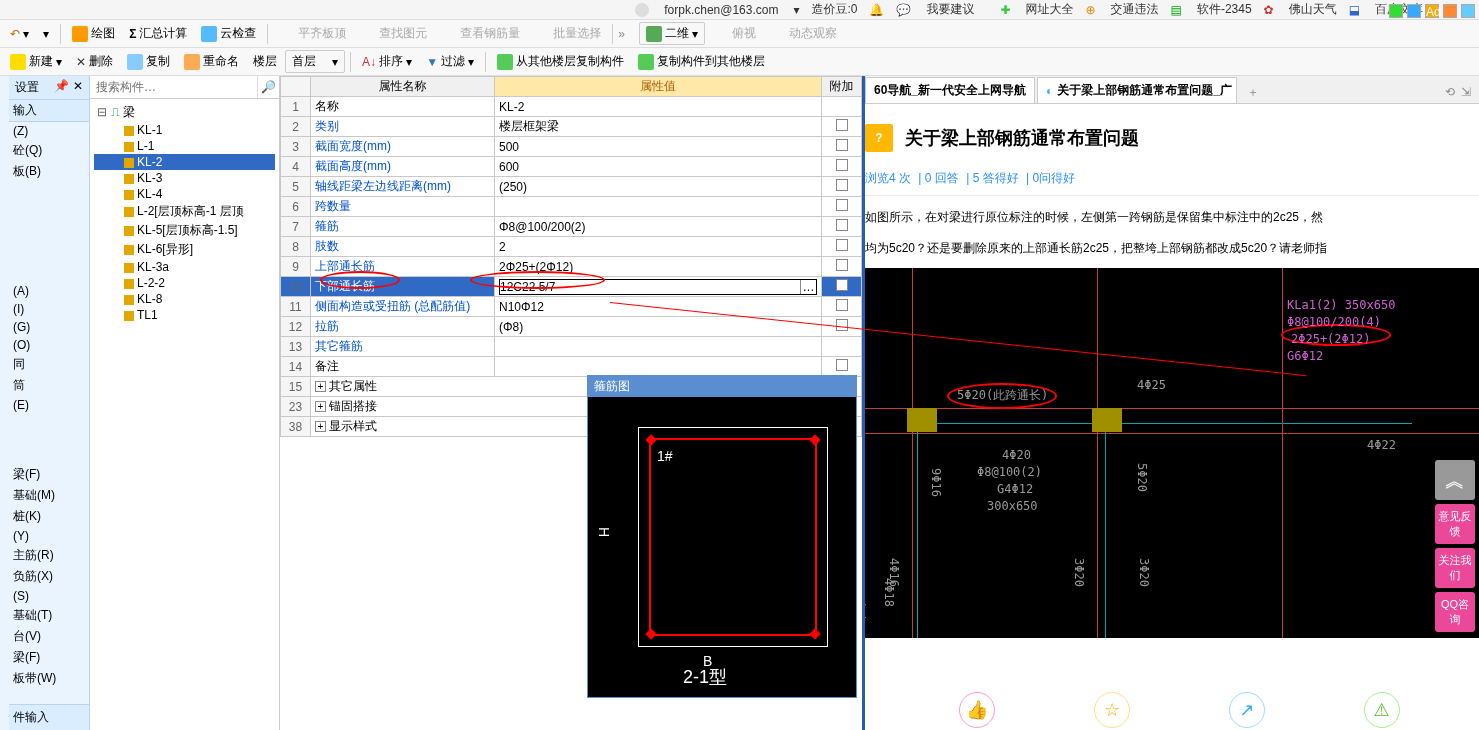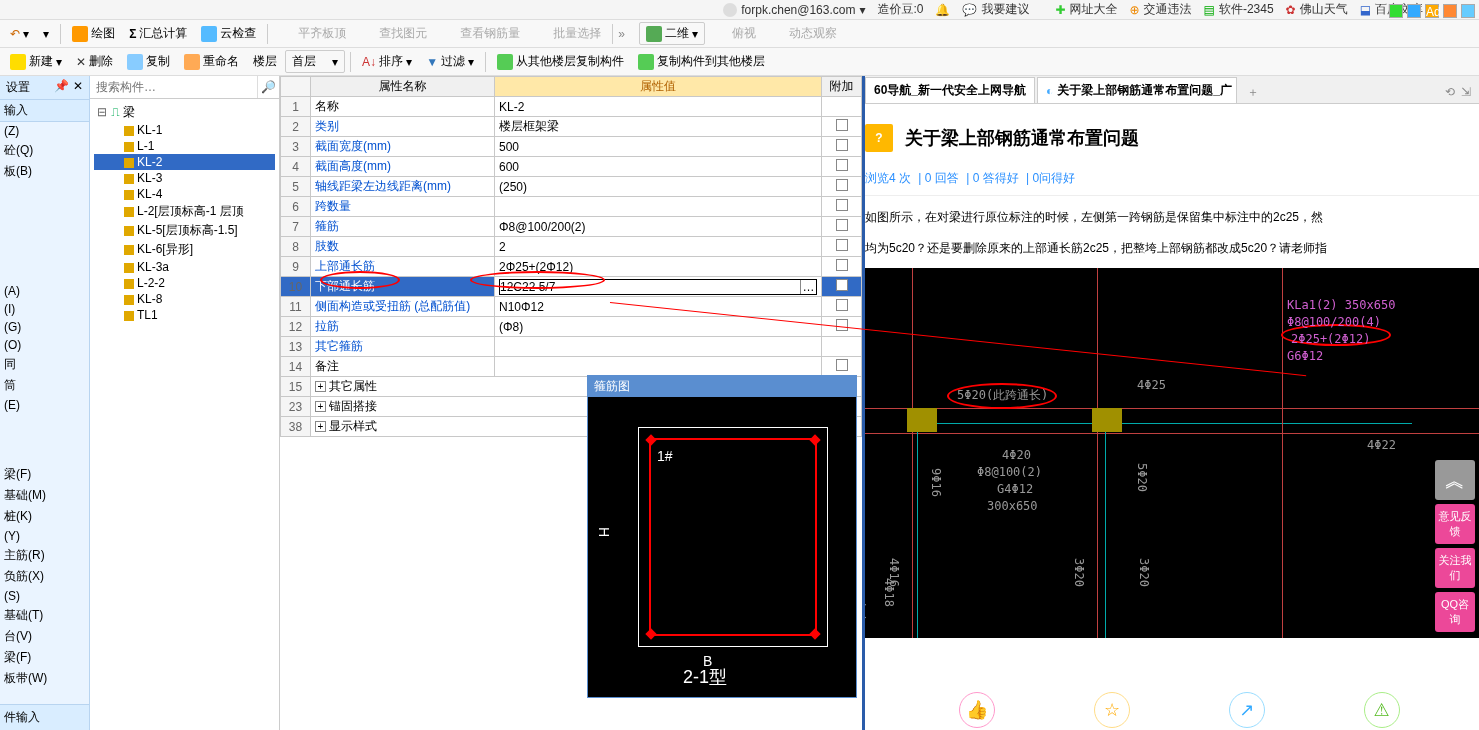--- a/index.html
+++ b/index.html
@@ -1,31 +1,31 @@
 <!DOCTYPE html>
 <html><head>
 <meta charset="utf-8">
 <style>
 * { margin: 0; padding: 0; box-sizing: border-box; font-family: "Microsoft YaHei", SimSun, sans-serif; font-size: 12px; }
 body { width: 1479px; height: 730px; overflow: hidden; background: #fff; display: flex; flex-direction: column; position: relative; }
 
 .top-bar { height: 20px; display: flex; align-items: center; padding: 0 4px; background: #f5f5f5; border-bottom: 1px solid #ddd; }
 .top-bar .spacer { flex: 1; }
-.top-bar .item { display: flex; align-items: center; gap: 4px; margin-right: 12px; color: #333; cursor: pointer; }
+.top-bar .item { display: flex; align-items: center; gap: 15px; margin-right: 12px; color: #333; cursor: pointer; }
 .top-bar .icon { width: 14px; height: 14px; display: inline-block; }
 
 .toolbar-row { height: 28px; display: flex; align-items: center; padding: 2px 4px; background: #f8f8f8; border-bottom: 1px solid #ddd; gap: 2px; }
 .toolbar-btn { display: flex; align-items: center; gap: 3px; padding: 2px 6px; cursor: pointer; border-radius: 2px; }
 .toolbar-btn .ico { width: 16px; height: 16px; display: inline-block; border-radius: 2px; }
 .toolbar-sep { width: 1px; height: 20px; background: #ccc; margin: 0 3px; }
 .disabled { color: #aaa; }
 
 .main-area { flex: 1; display: flex; position: relative; }
 
-.left-rail { width: 90px; background: #eaf4ff; border-right: 1px solid #b8d4f0; display: flex; flex-direction: column; }
+.left-rail { width: 90px; background: #eaf4ff; border-right: 1px solid #b8d4f0; display: flex; flex-direction: column; padding-left: 9px; }
 .left-rail-header { padding: 3px 6px; background: #d9edff; border-bottom: 1px solid #b8d4f0; display: flex; justify-content: space-between; }
 .left-rail-list { flex: 1; overflow: auto; }
 .left-rail-item { padding: 2px 4px; cursor: pointer; white-space: nowrap; }
 .left-rail-bottom { padding: 4px; border-top: 1px solid #b8d4f0; }
 
 .tree-panel { width: 190px; border-right: 1px solid #ccc; display: flex; flex-direction: column; }
 .tree-search { display: flex; border-bottom: 1px solid #ccc; }
 .tree-search input { flex: 1; border: none; padding: 4px 6px; outline: none; }
 .tree-search button { width: 24px; border: none; background: #fff; cursor: pointer; border-left: 1px solid #ddd; }
 .tree-body { flex: 1; overflow: auto; padding: 4px; }
@@ -415,21 +415,21 @@
         <span>⟲</span>
         <span>⇲</span>
       </div>
     </div>
     <div class="page-content">
       <div class="q-header">
         <div class="q-icon">?</div>
         <div class="q-title">关于梁上部钢筋通常布置问题</div>
       </div>
       <div class="q-stats">
-        <span>浏览4 次</span> | <span>0 回答</span> | <span>0 答得好</span> | <span>0问得好</span>
+        <span>浏览4 次</span> | <span>0 回答</span> | <span>5 答得好</span> | <span>0问得好</span>
       </div>
       <div class="q-body">如图所示，在对梁进行原位标注的时候，左侧第一跨钢筋是保留集中标注中的2c25，然</div>
       <div class="q-body">均为5c20？还是要删除原来的上部通长筋2c25，把整垮上部钢筋都改成5c20？请老师指</div>
 
       <div class="cad-view" id="cad-view">
 
         <div class="cad-line-h" style="left:0;top:140px;width:100%"></div>
         <div class="cad-line-h" style="left:0;top:165px;width:100%"></div>
         <div class="cad-line-h cad-cyan" style="left:55px;top:155px;width:500px"></div>
         <div class="cad-line-v" style="left:55px;top:0;height:370px"></div>

